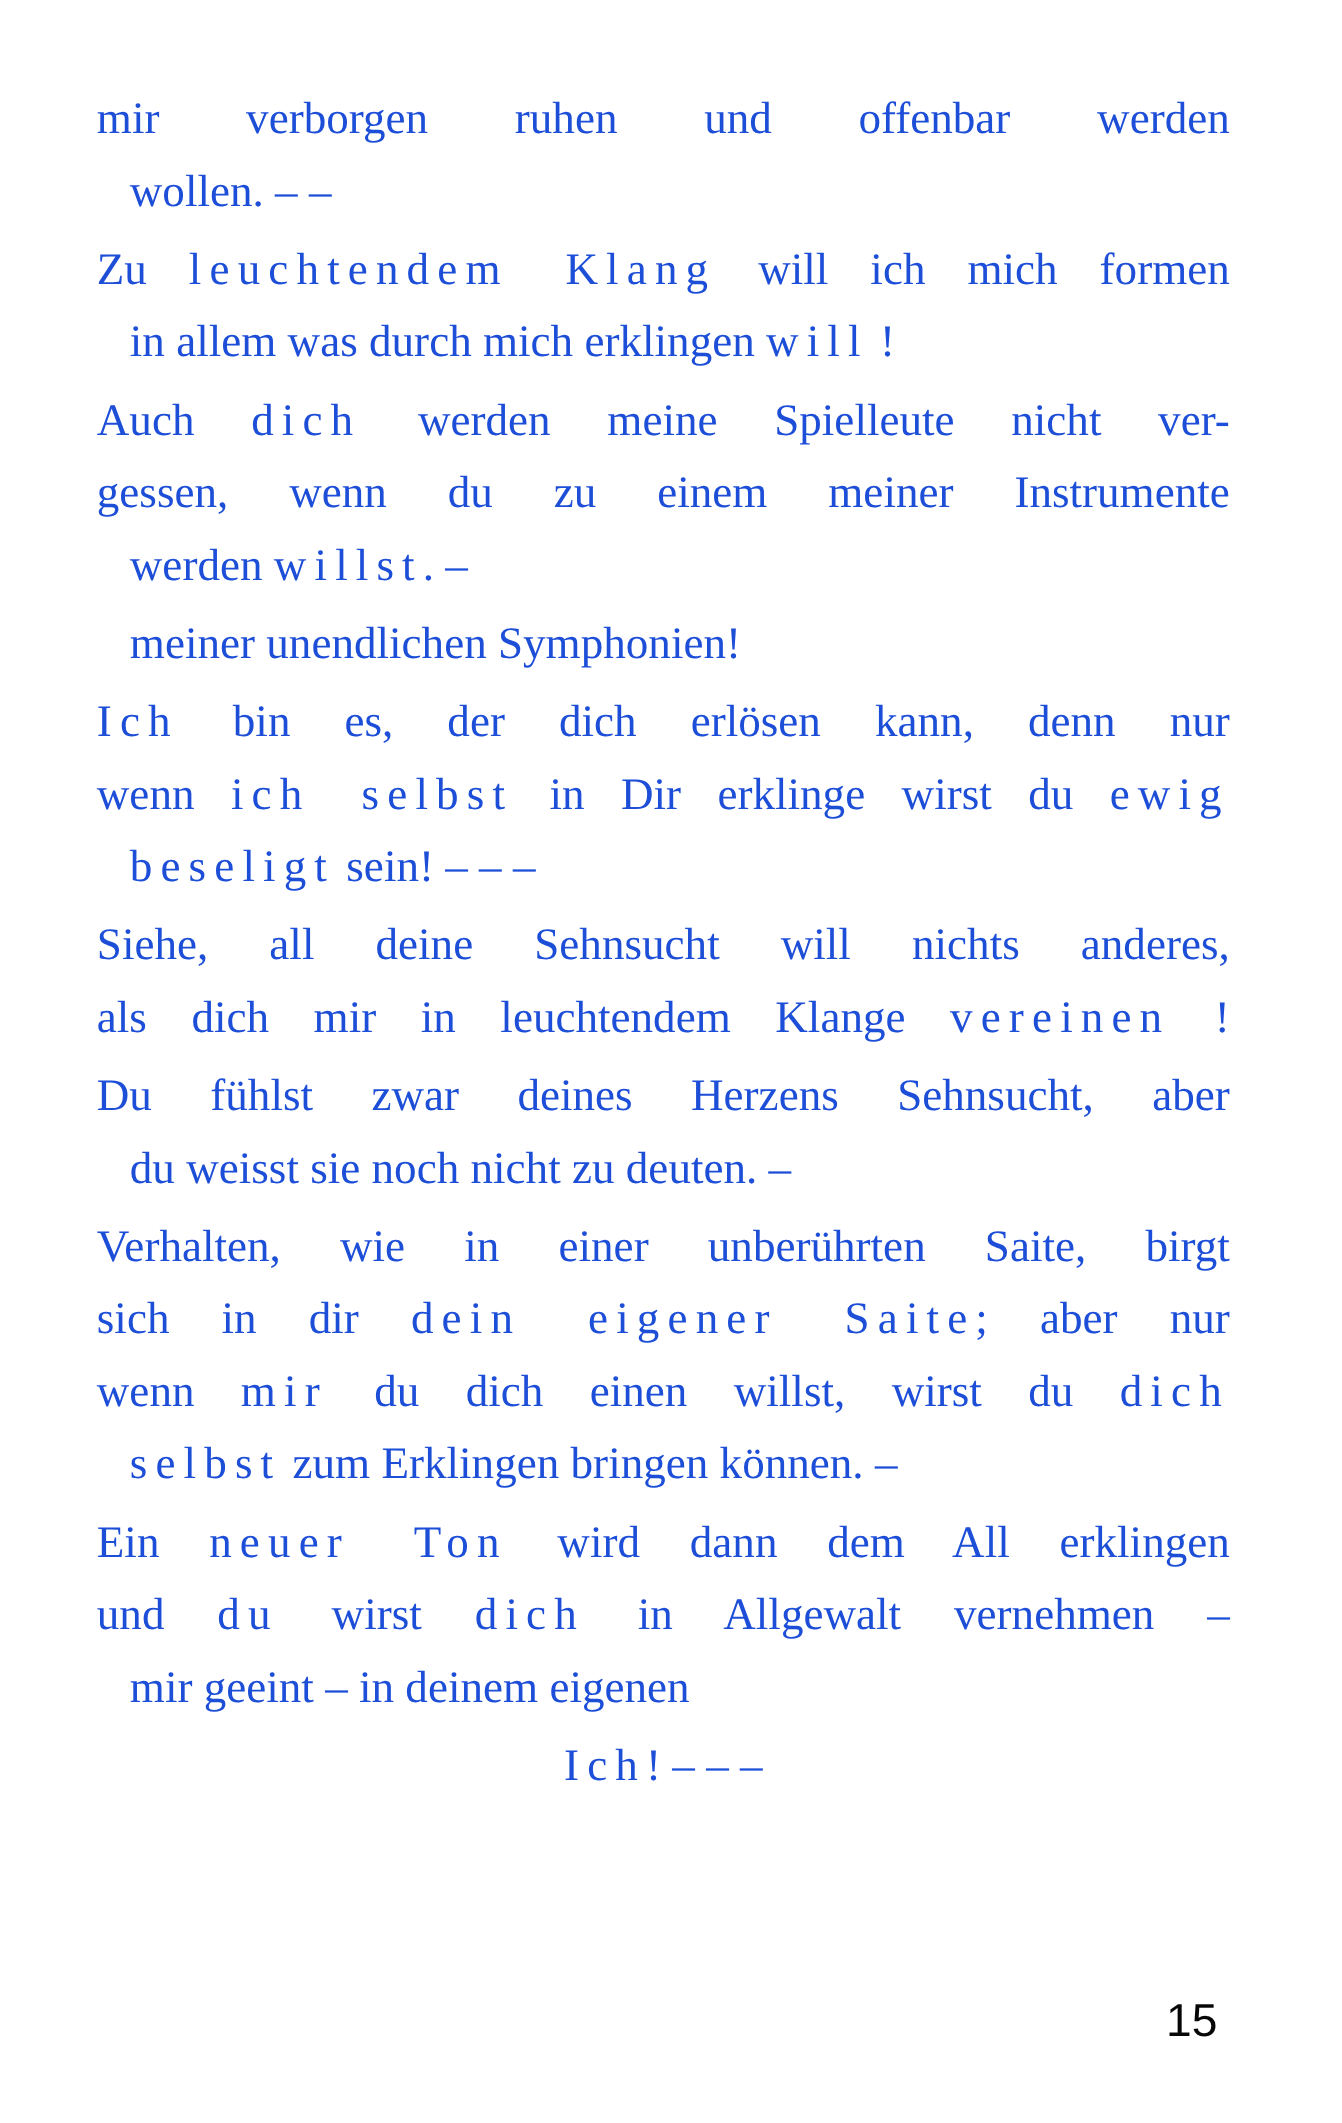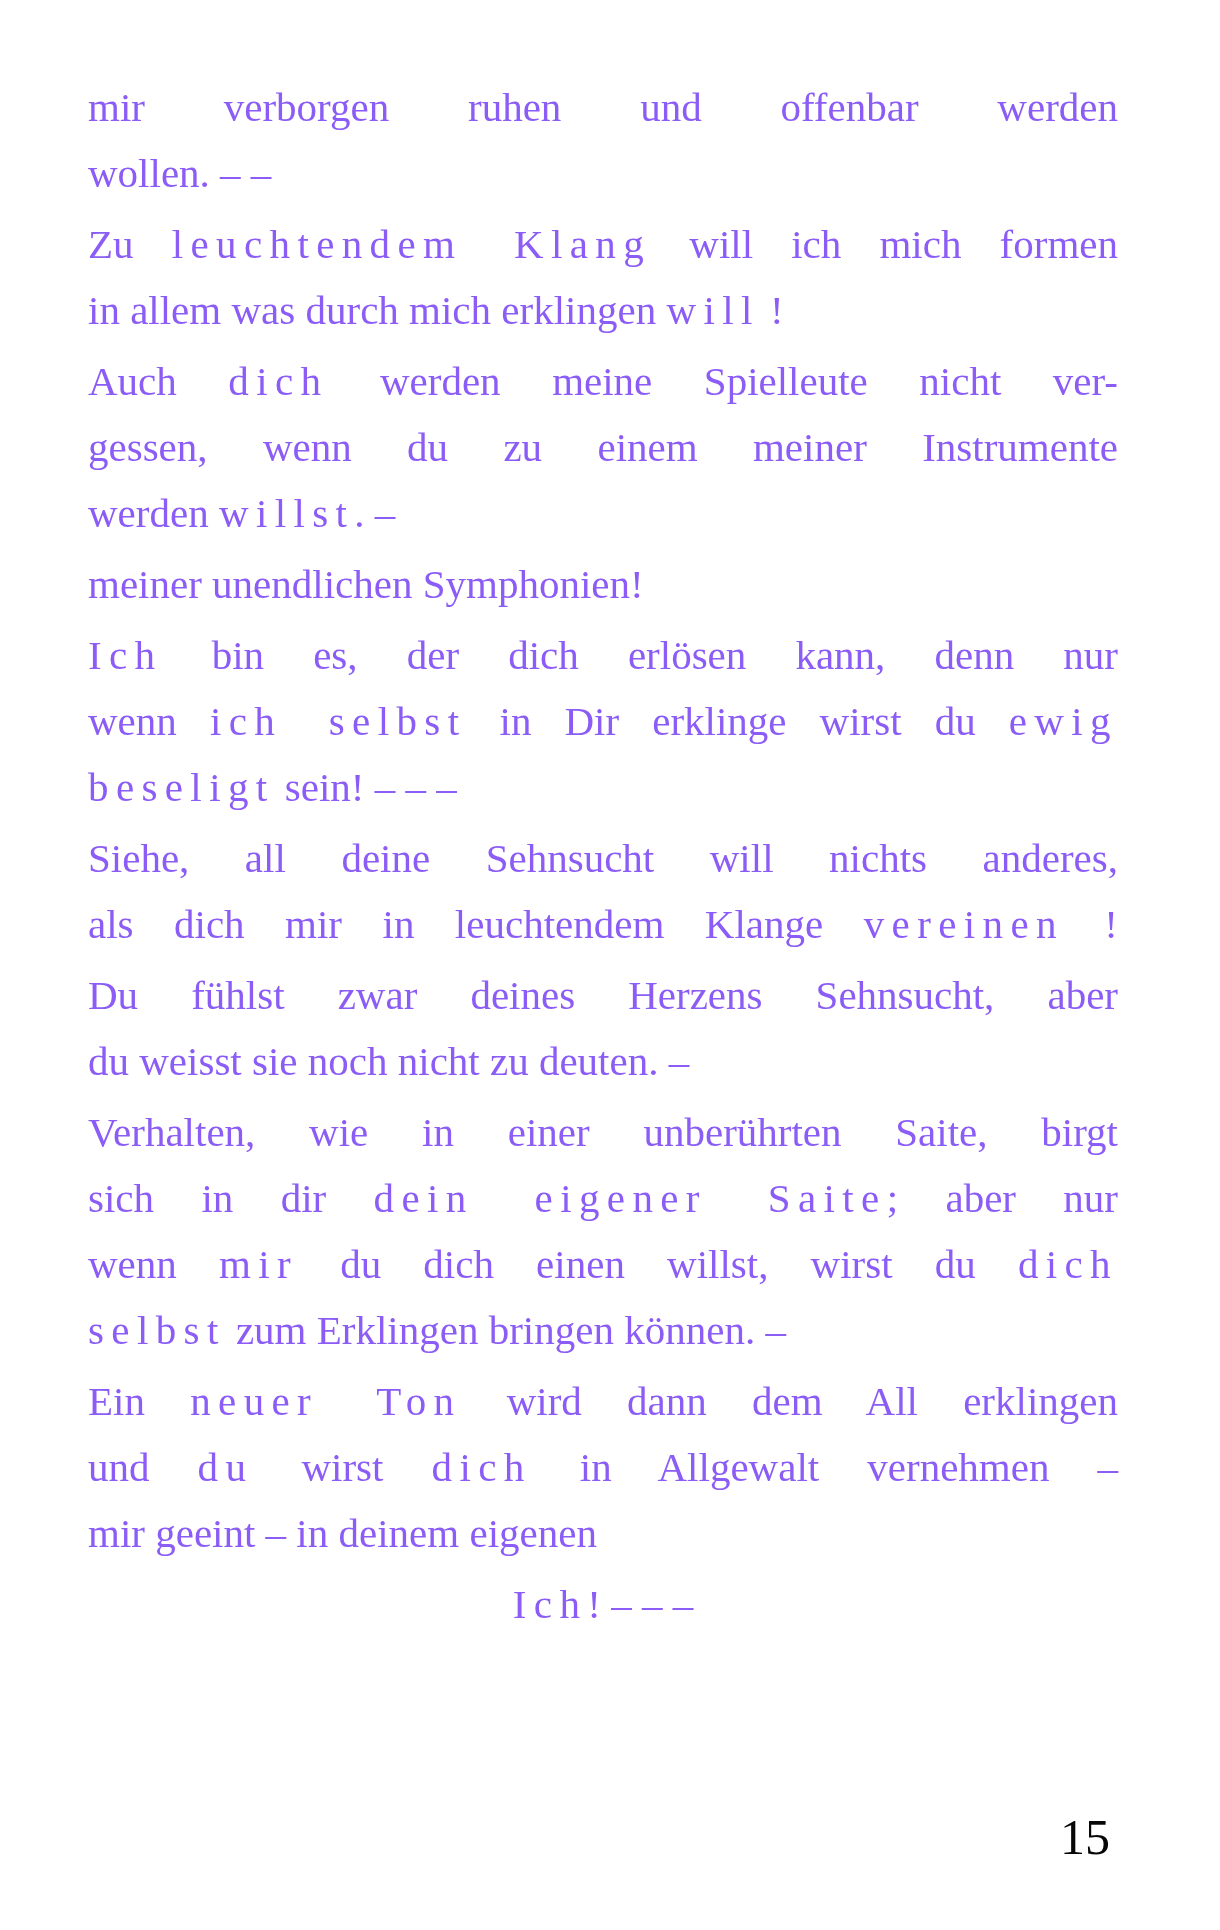--- a/index.html
+++ b/index.html
@@ -17,46 +17,47 @@
   .text-block {
     position: absolute;
     left: 88px;
     top: 74px;
     width: 1030px;
   }
   .line {
     font-family: "Liberation Serif", "DejaVu Serif", serif;
     font-size: 41px;
     line-height: 66px;
-    color: #8b5cf6;
+    color: #1d4ed8;
     text-align: justify;
     text-align-last: justify;
     white-space: normal;
   }
   .line.end {
     text-align: left;
     text-align-last: left;
+    margin-left: 30px;
   }
   .line.center {
     text-align: right;
     text-align-last: center;
   }
   .line.pend {
     margin-bottom: 5px;
   }
   .em {
     letter-spacing: 0.18em;
     word-spacing: 0.15em;
   }
   .page-number {
     position: absolute;
     left: 1060px;
     top: 1812px;
-    font-family: Liberation Serif, serif;
-    font-size: 50px;
+    font-family: Liberation Sans, sans-serif;
+    font-size: 42px;
     line-height: 50px;
     color: #070707;
   }
 </style>
 </head>
 <body>
 
 <div class="page">
   <main class="text-block">
       <div class="line"><span class="plain">mir verborgen ruhen und offenbar werden</span></div>

